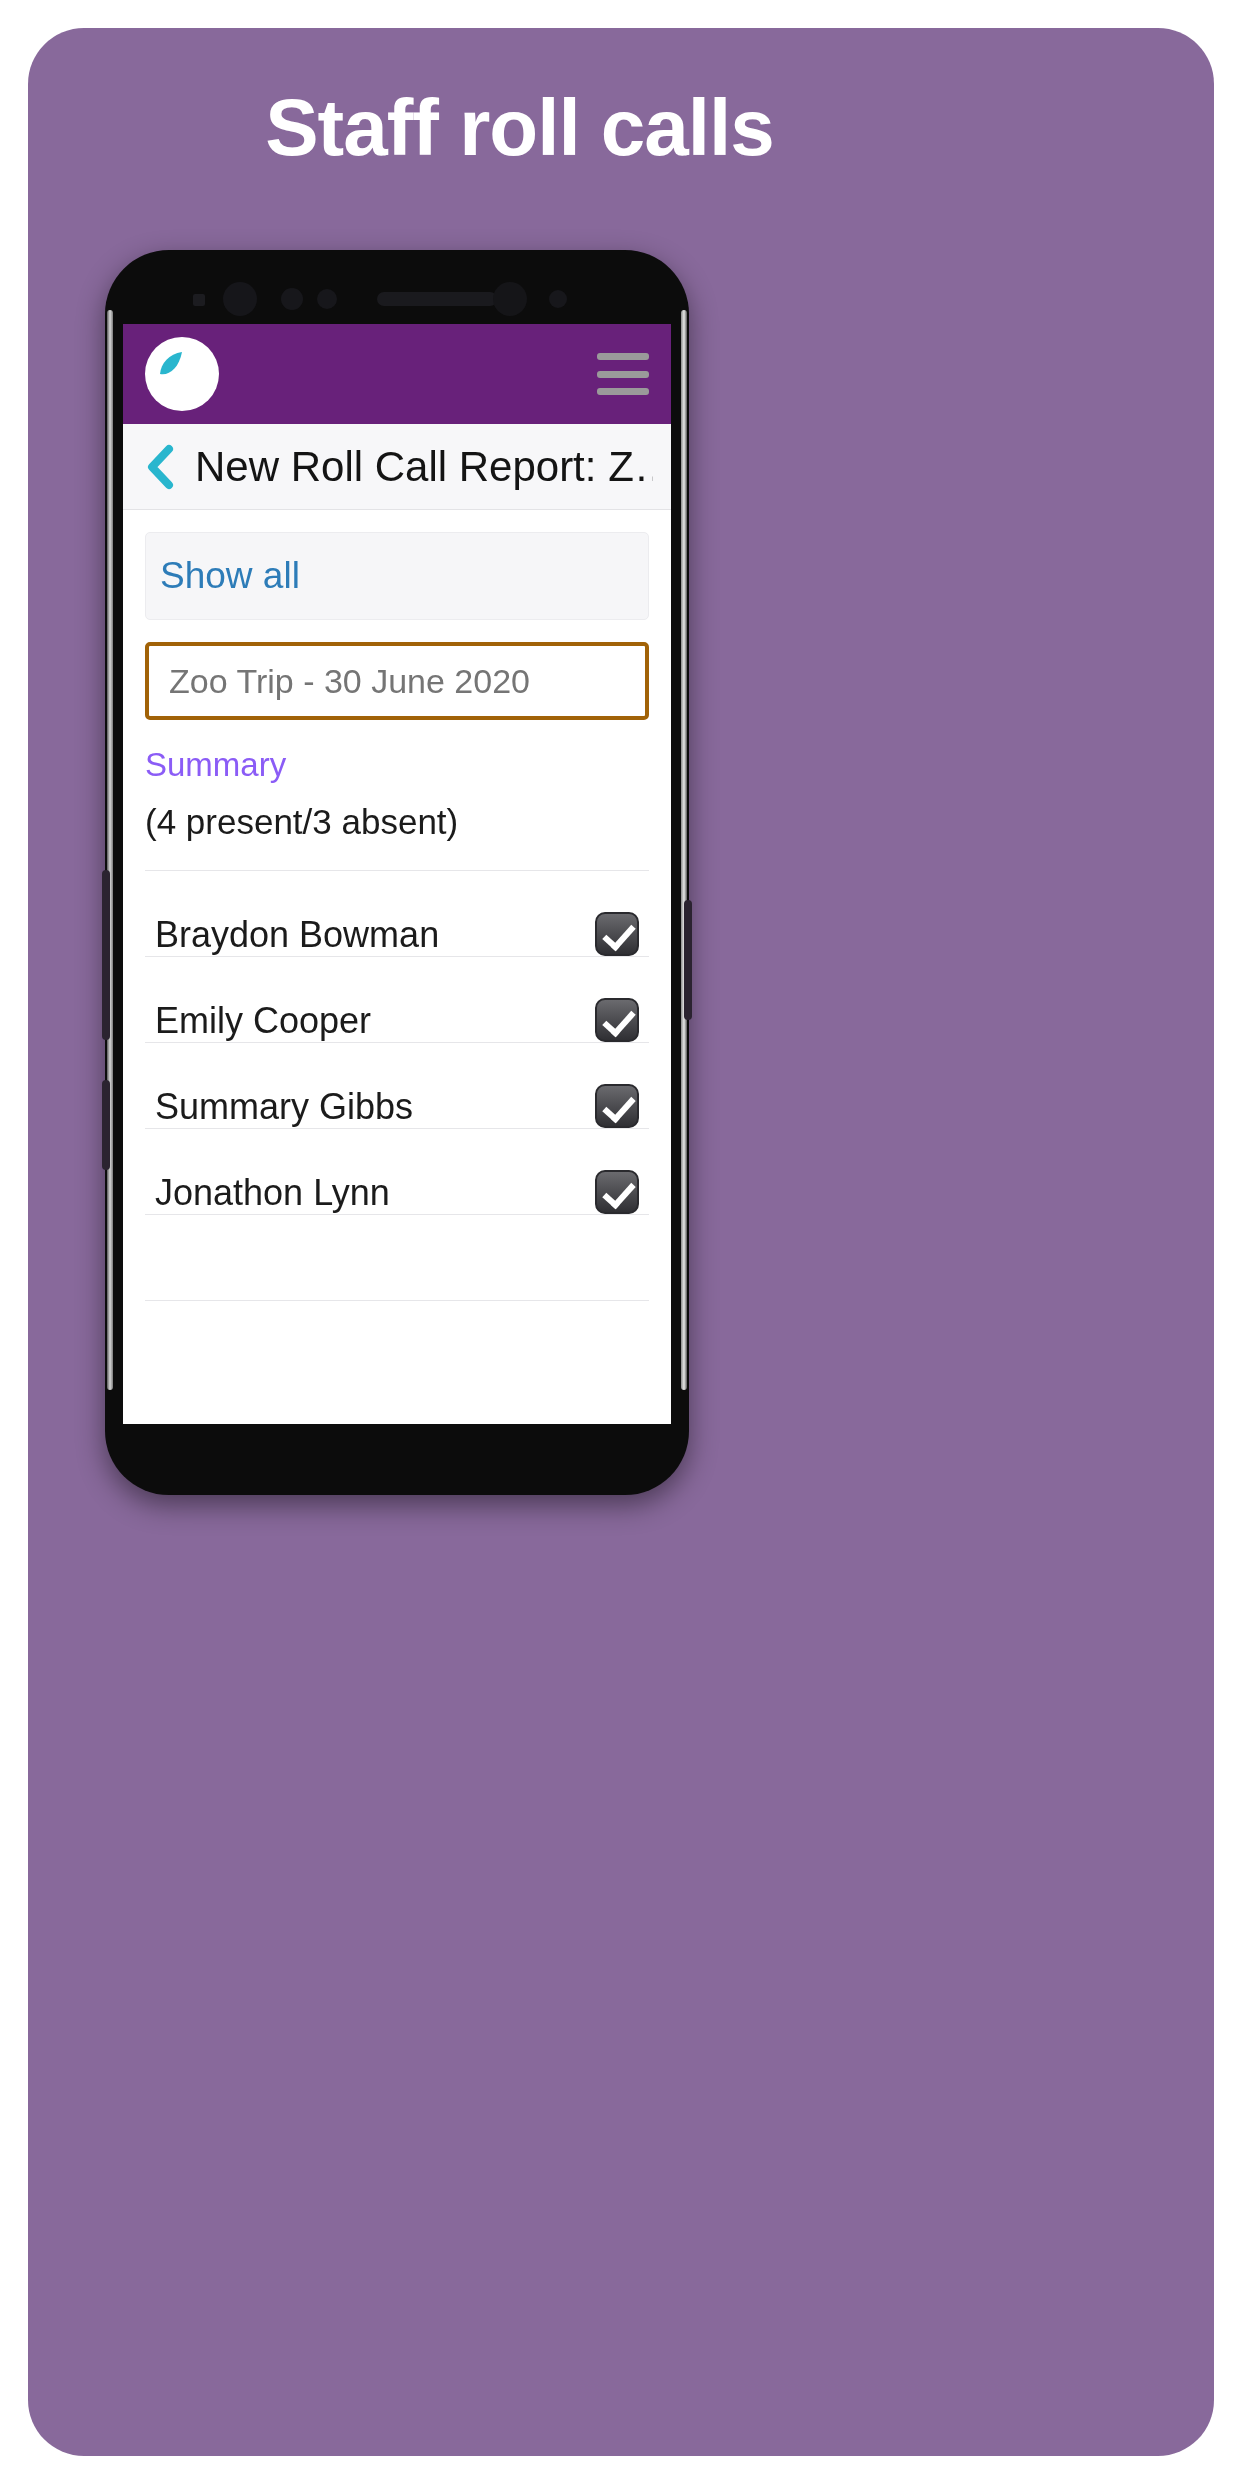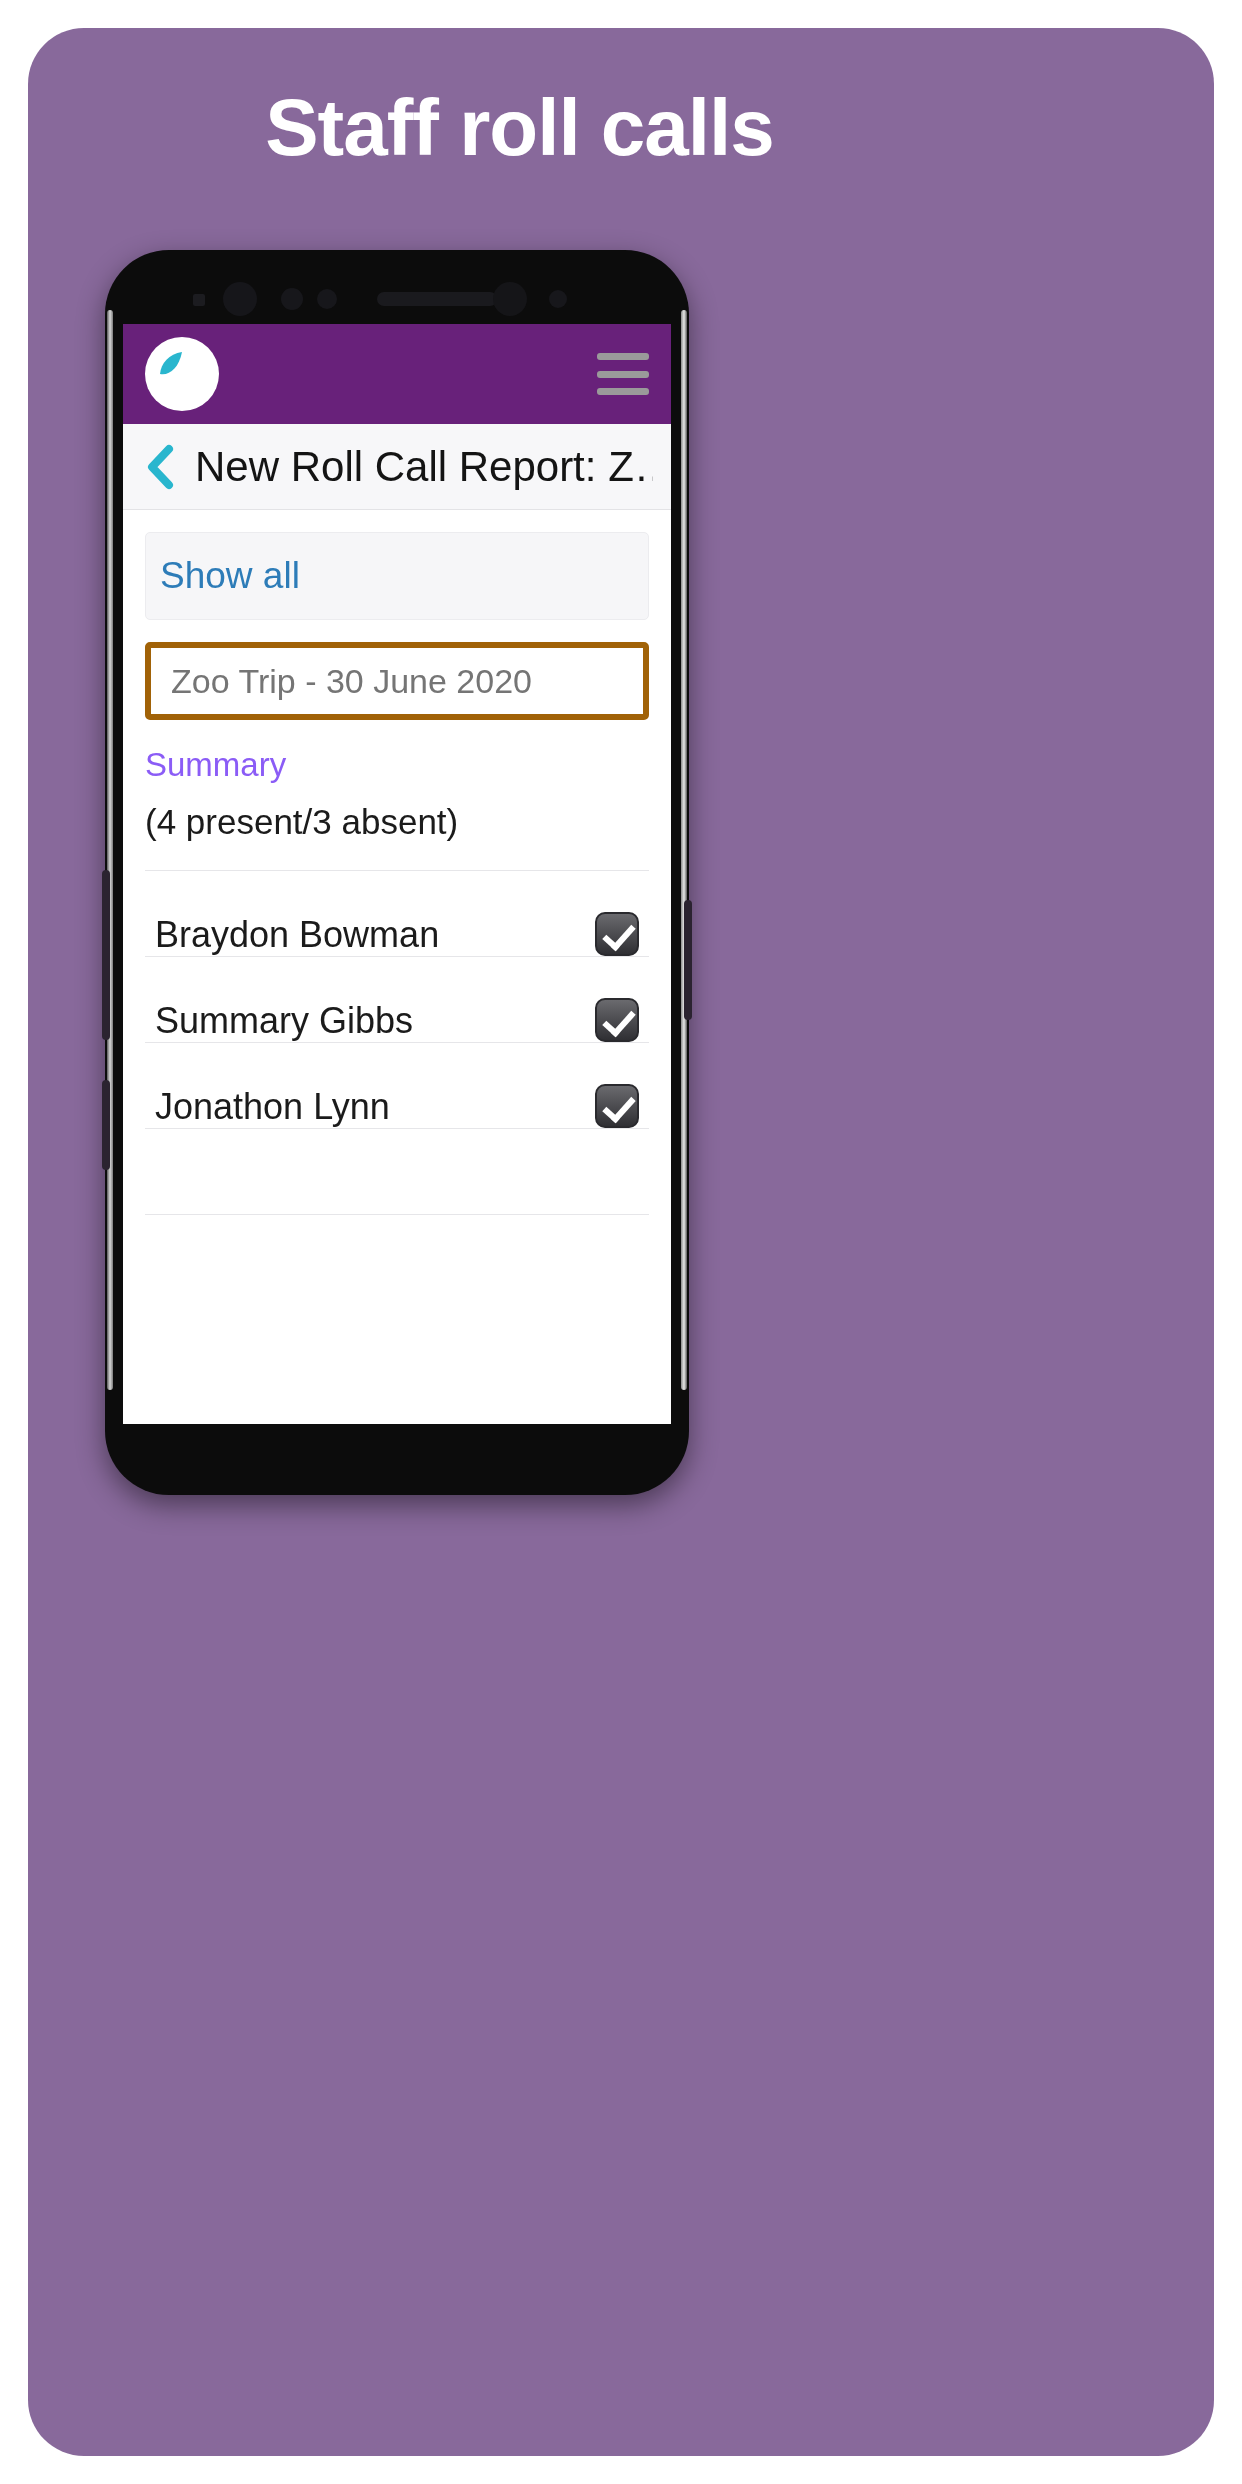--- a/index.html
+++ b/index.html
@@ -174,21 +174,21 @@
     font-weight:bold;
     color:#1b1b1b;
     line-height:1.32;
   }
 
   #title-input{
     margin-top:22px;
     width:100%;
     height:78px;
     box-sizing:border-box;
-    border:6px solid #a16207;
+    border:4px solid #a16207;
     border-radius:5px;
     background:#ffffff;
     padding:0 20px;
     font-family:"Liberation Sans", sans-serif;
     font-size:34px;
     color:#8a8a8f;
     outline:none;
   }
 
   #summary-label{
@@ -310,20 +310,24 @@
 
       <div id="summary-label">Summary</div>
       <div id="summary-value">(4 present/3 absent)</div>
 
       <div id="roster">
           <div class="roster-row">
             <span class="roster-name">Braydon Bowman</span>
             <span class="cbox checked"></span>
           </div>
           <div class="roster-row">
+            <span class="roster-name">Emily Cooper</span>
+            <span class="cbox checked"></span>
+          </div>
+          <div class="roster-row">
             <span class="roster-name">Summary Gibbs</span>
             <span class="cbox checked"></span>
           </div>
           <div class="roster-row">
             <span class="roster-name">Jonathon Lynn</span>
             <span class="cbox checked"></span>
           </div>
           <div class="roster-row"></div>
         </div>
 

